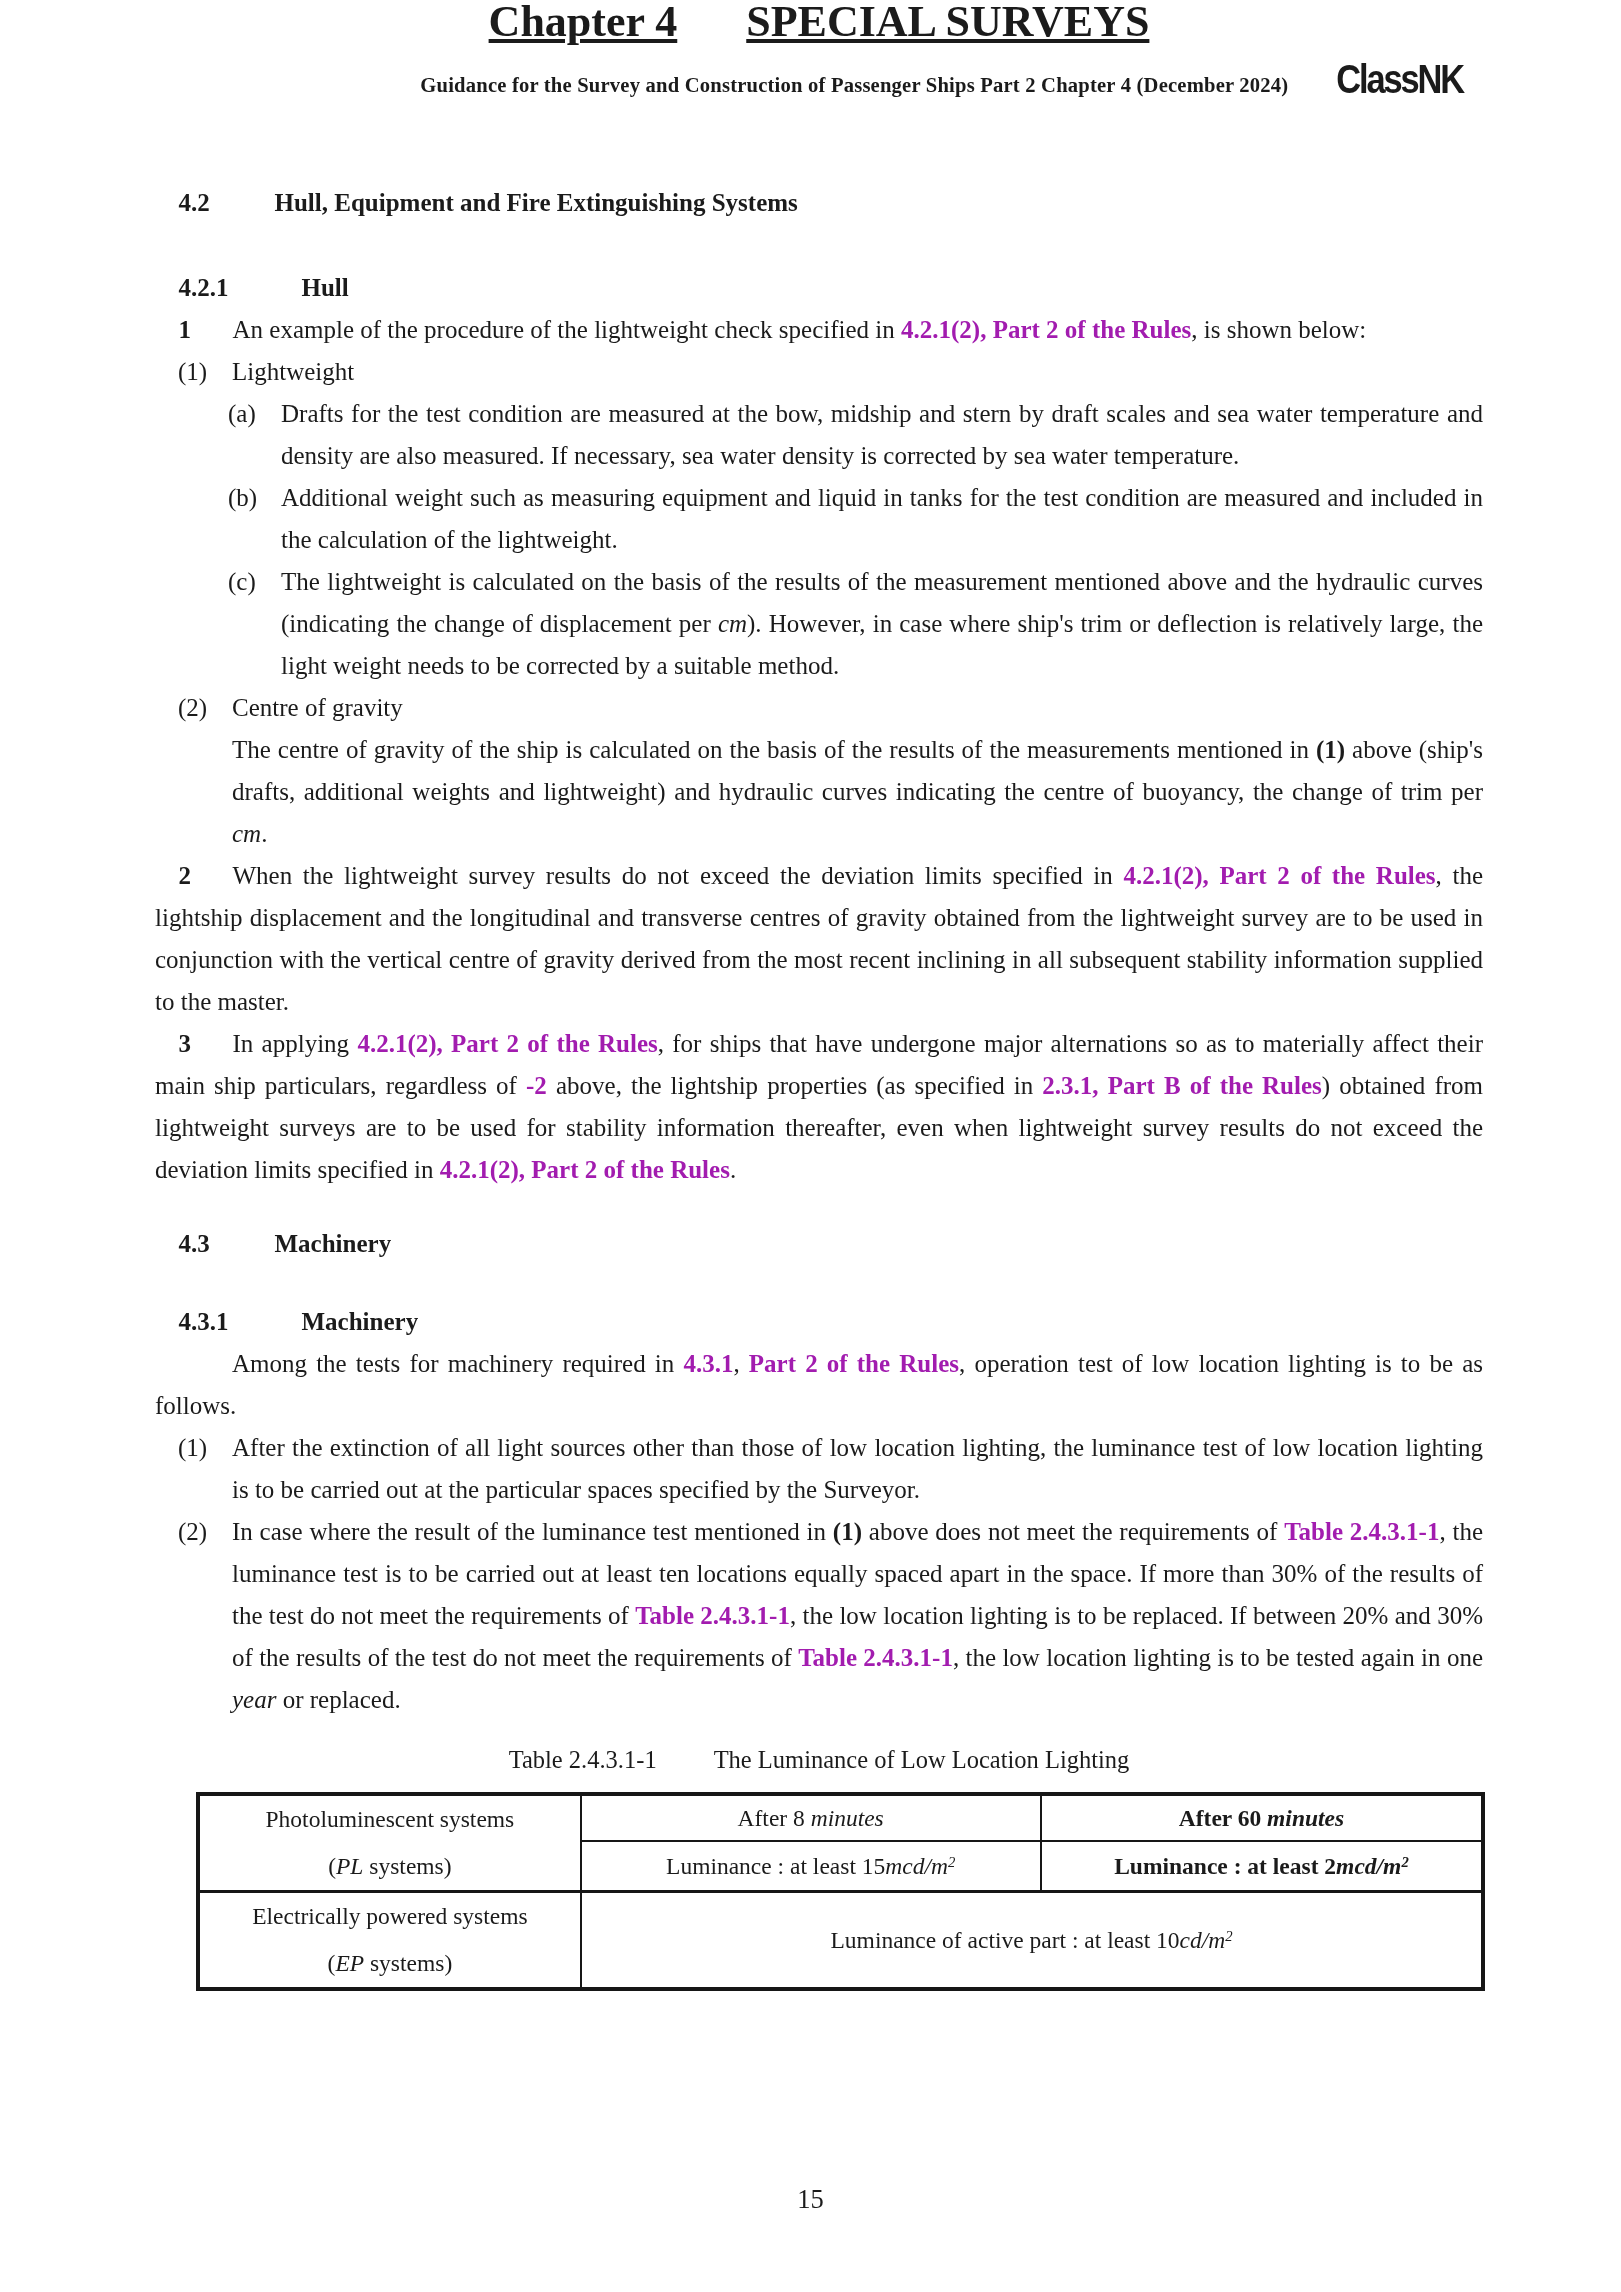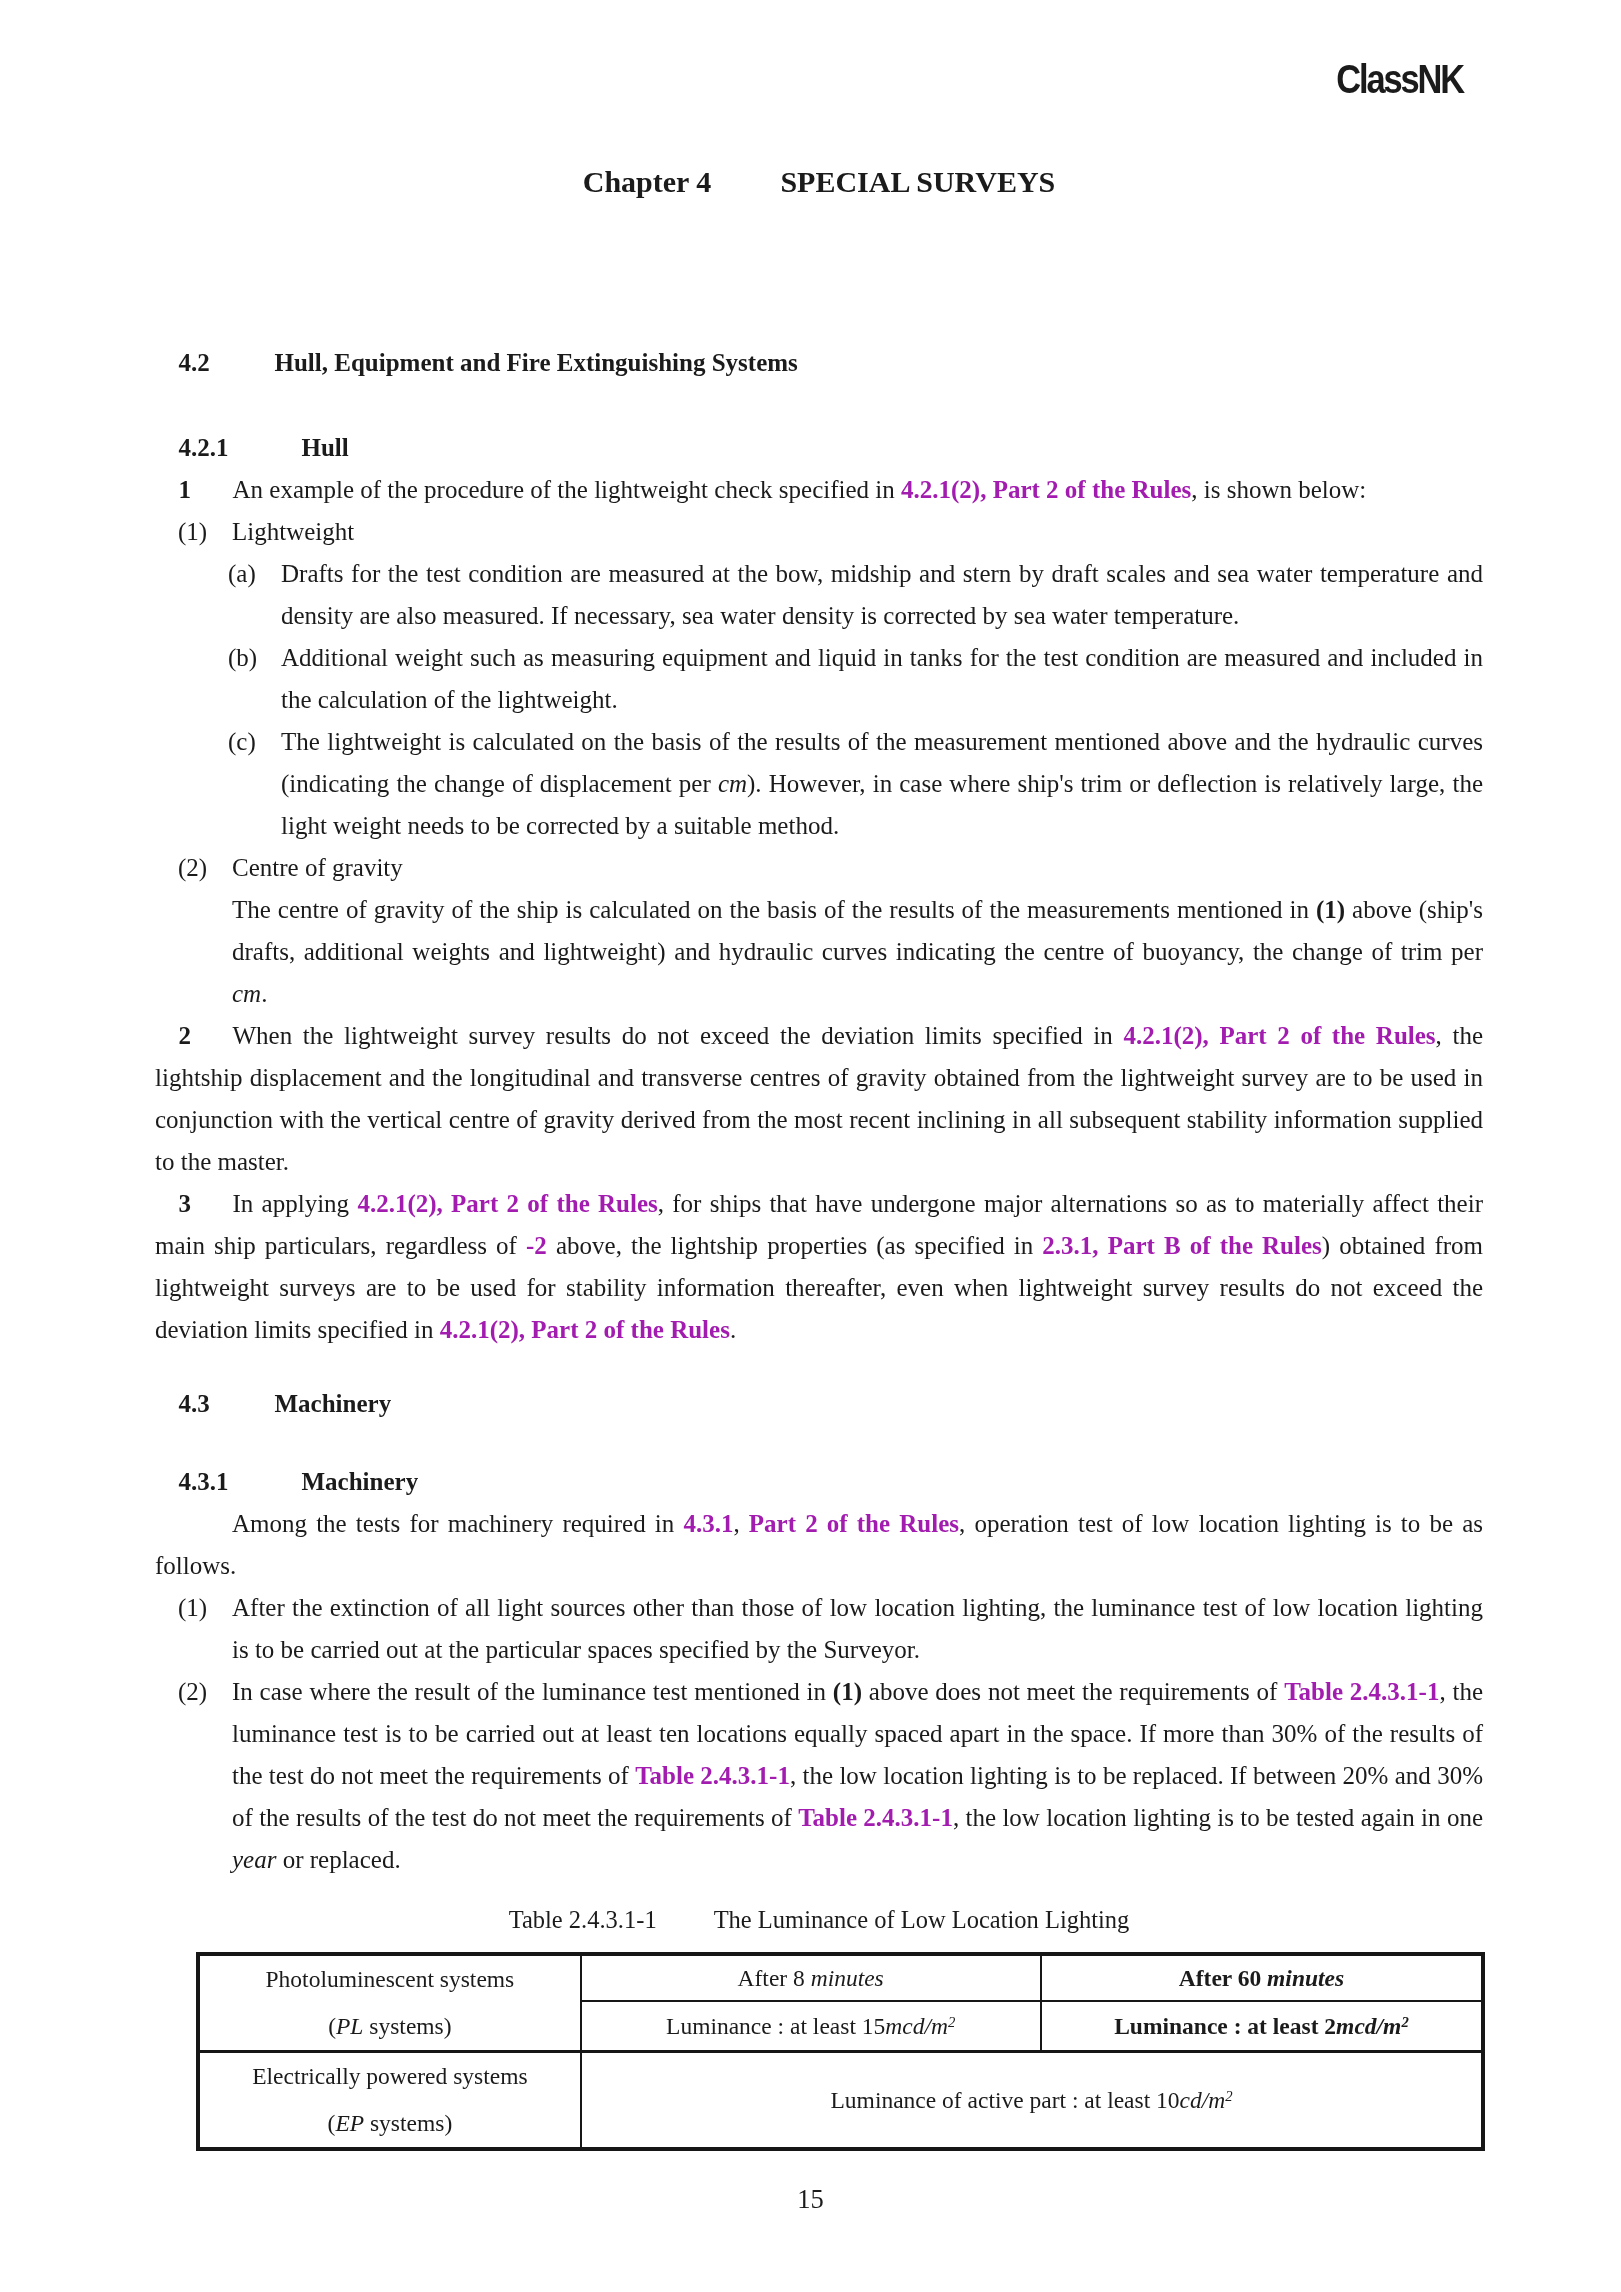--- a/index.html
+++ b/index.html
@@ -25,23 +25,22 @@
     font-weight:bold;font-size:41px;line-height:37px;
     letter-spacing:-2.5px;
     transform:scaleX(0.84);transform-origin:right bottom;
     display:inline-block;
   }
   
   .content{
     position:absolute;left:155px;top:0;width:1328px;
   }
   .chapter-title{
-    margin-top:160px;
     text-align:center;
-    font-size:30px;font-weight:bold;line-height:44px;
+    font-size:44px;font-weight:bold;line-height:44px;text-decoration:underline;
   }
   .title-gap{display:inline-block;width:69px;}
   
   .block{
     position:relative;
     font-size:25px;line-height:42px;
     text-align:justify;
   }
   .h2,.h3{font-weight:bold;text-align:left;text-indent:23.5px;}
   .h2 .hnum{display:inline-block;width:96px;text-indent:0;}
@@ -91,20 +90,21 @@
     position:absolute;top:2184px;left:0;width:1621px;
     text-align:center;font-size:26.5px;
   }
 </style>
 </head>
 <body>
 
 <div class="page">
 
   <div class="header">
+    <span class="header-title">Guidance for the Survey and Construction of Passenger Ships Part 2 Chapter 4 (December 2024)</span>
     <span class="logo">ClassNK</span>
   </div>
 
   <div class="content">
 
     <div class="chapter-title">
       <span>Chapter 4</span><span class="title-gap"></span><span>SPECIAL SURVEYS</span>
     </div>
 
     <div id="doc-blocks">

